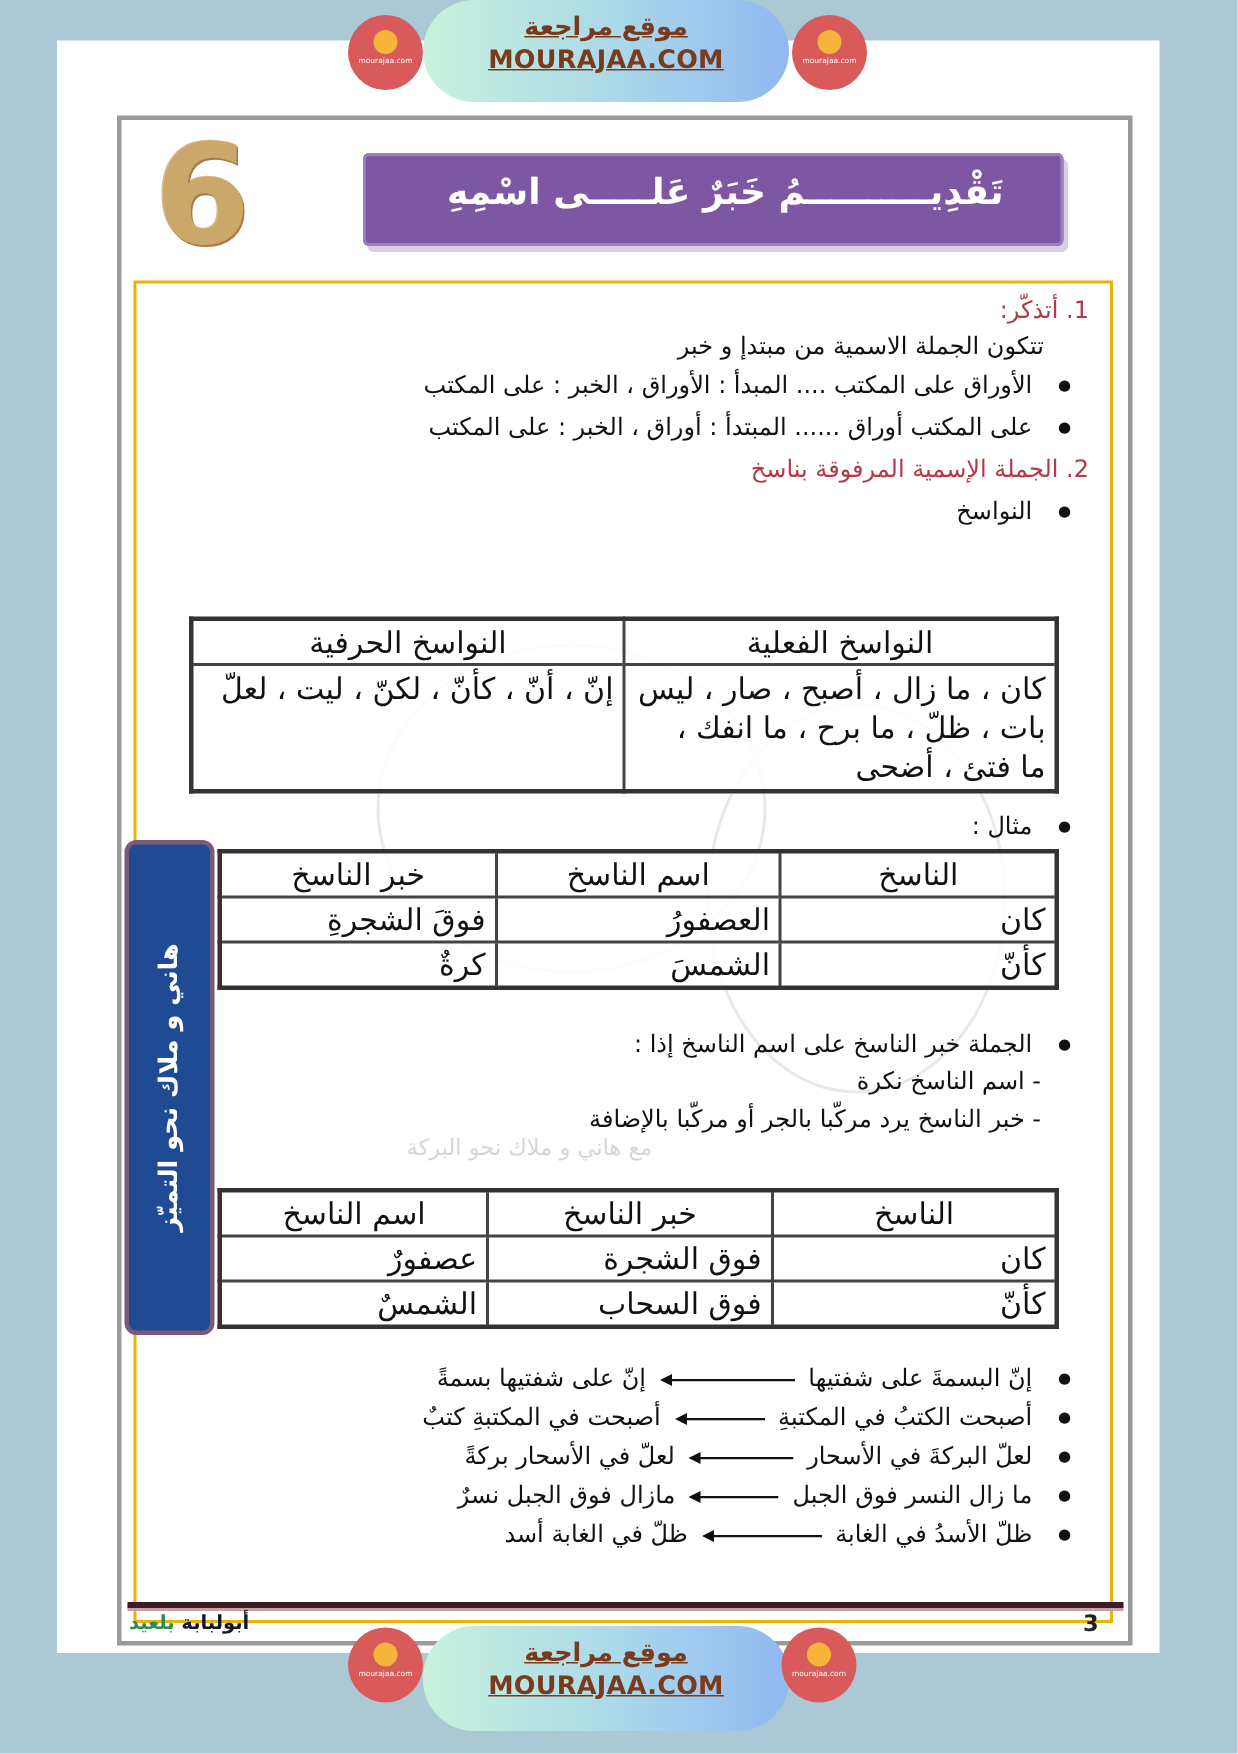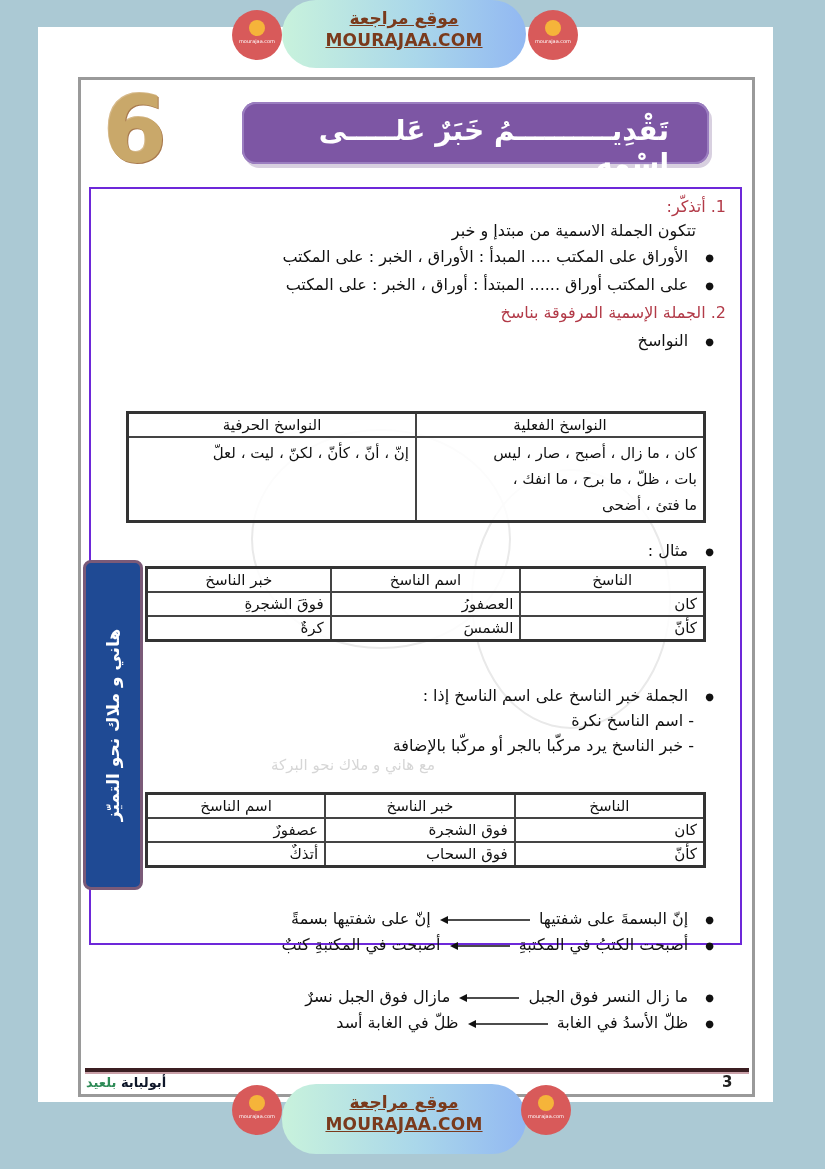--- a/index.html
+++ b/index.html
@@ -49,44 +49,44 @@
     border-right: 3px solid #9a9a9a; border-bottom: 3px solid #9a9a9a;
   }
   .big-num {
     position: absolute; left: 65px; top: 58px; font-size: 92px; font-weight: bold;
     color: #c9a86a;
     text-shadow: 1px 1px 0 #a8794e, -1px -1px 0 #d6b98a;
     font-family: "DejaVu Sans", sans-serif; line-height: 1;
   }
   .title-box {
     position: absolute; left: 204px; top: 75px; width: 467px; height: 62px;
-    background: #7d56a4; border-radius: 14px;
+    background: #7d56a4; border-radius: 4px;
     box-shadow: 3px 4px 0 #d8d0e0, inset 0 0 0 2px #9b7ec0;
     color: #fff; text-align: right; direction: rtl; padding: 12px 40px 0 0;
-    font-size: 28px; font-weight: bold;
+    font-size: 24px; font-weight: bold;
   }
   .content-box {
-    position: absolute; left: 51px; top: 160px; width: 653px; height: 758px;
-    border: 2px solid #6d28d9;
+    position: absolute; left: 51px; top: 160px; width: 653px; height: 895px;
+    border: 2px solid #eab308;
     text-decoration: underline;
   }
   .line {
     position: absolute; right: 0; font-size: 16px; color: #111; direction: rtl;
     text-align: right; white-space: nowrap;
   }
   .sec-title { color: #b23a48; font-size: 16px; }
   .bullet::before {
     content: "●"; font-size: 10px; margin-left: 12px; vertical-align: middle;
   }
   table.grid {
     position: absolute; border-collapse: collapse; direction: rtl;
     border: 3px solid #333; background: rgba(255,255,255,0.85);
   }
   table.grid td, table.grid th {
-    border: 2px solid #444; font-size: 15px; font-weight: normal;
+    border: 2px solid #444; font-size: 20px; font-weight: normal;
     color: #111; padding: 2px 6px; text-align: right;
   }
   table.grid th { text-align: center; }
   .side-label {
     position: absolute; left: 45px; top: 533px; width: 60px; height: 330px;
     background: #1f4a94; border: 3px solid #7a5a78; border-radius: 8px;
     color: #fff; z-index: 4;
   }
   .side-label span {
     position: absolute; left: 50%; top: 50%;
@@ -216,40 +216,48 @@
         <th>اسم الناسخ</th>
       </tr>
       <tr>
         <td>كان</td>
         <td>فوق الشجرة</td>
         <td>عصفورٌ</td>
       </tr>
       <tr>
         <td>كأنّ</td>
         <td>فوق السحاب</td>
-        <td>أتذكٌ</td>
+        <td>الشمسٌ</td>
       </tr>
     </tbody>
       </table>
 
     <div class="line bullet" style="top:720px; right:26px;">
       <span>إنّ البسمةَ على شفتيها</span>
       <svg class="arrow" width="90" height="10">
           <line x1="6" y1="5" x2="90" y2="5" stroke="#111" stroke-width="1.5"></line>
           <polygon points="0,5 8,1 8,9" fill="#111"></polygon>
         </svg>
       <span>إنّ على شفتيها بسمةً</span>
     </div>
     <div class="line bullet" style="top:746px; right:26px;">
       <span>أصبحت الكتبُ في المكتبةِ</span>
       <svg class="arrow" width="60" height="10">
           <line x1="6" y1="5" x2="60" y2="5" stroke="#111" stroke-width="1.5"></line>
           <polygon points="0,5 8,1 8,9" fill="#111"></polygon>
         </svg>
       <span>أصبحت في المكتبةِ كتبٌ</span>
+    </div>
+    <div class="line bullet" style="top:772px; right:26px;">
+      <span>لعلّ البركةَ في الأسحار</span>
+      <svg class="arrow" width="70" height="10">
+          <line x1="6" y1="5" x2="70" y2="5" stroke="#111" stroke-width="1.5"></line>
+          <polygon points="0,5 8,1 8,9" fill="#111"></polygon>
+        </svg>
+      <span>لعلّ في الأسحار بركةً</span>
     </div>
     <div class="line bullet" style="top:798px; right:26px;">
       <span>ما زال النسر فوق الجبل</span>
       <svg class="arrow" width="60" height="10">
           <line x1="6" y1="5" x2="60" y2="5" stroke="#111" stroke-width="1.5"></line>
           <polygon points="0,5 8,1 8,9" fill="#111"></polygon>
         </svg>
       <span>مازال فوق الجبل نسرٌ</span>
     </div>
     <div class="line bullet" style="top:824px; right:26px;">

